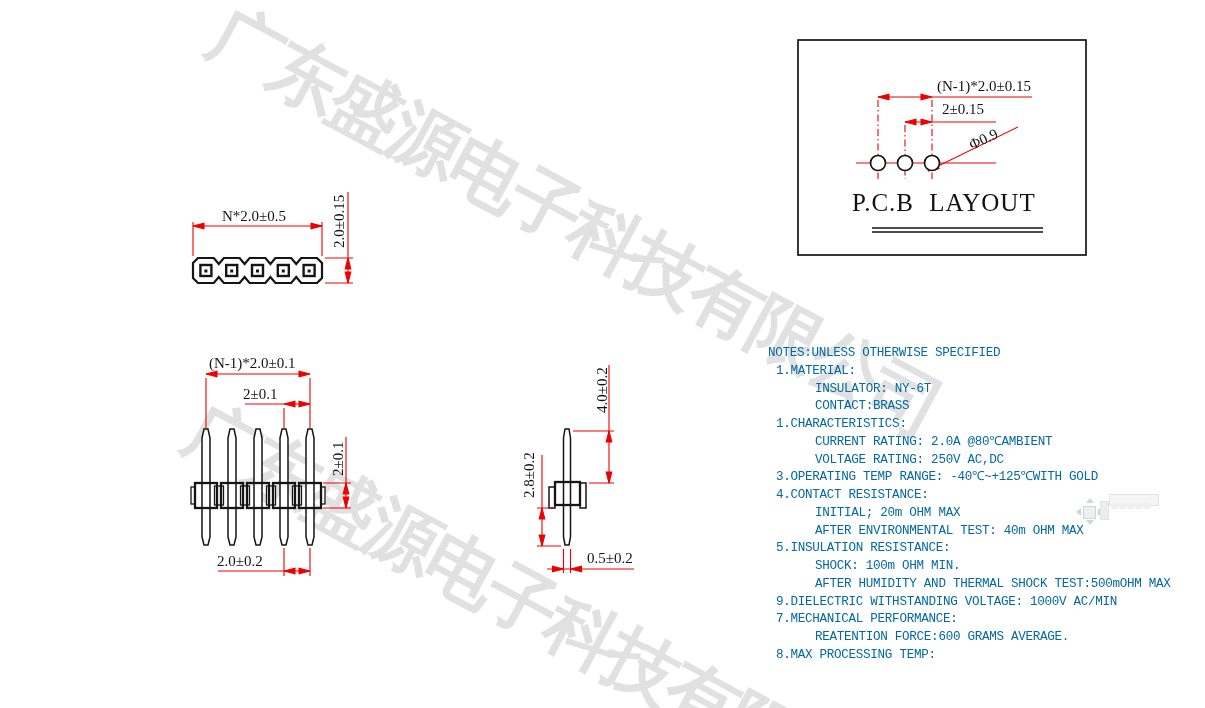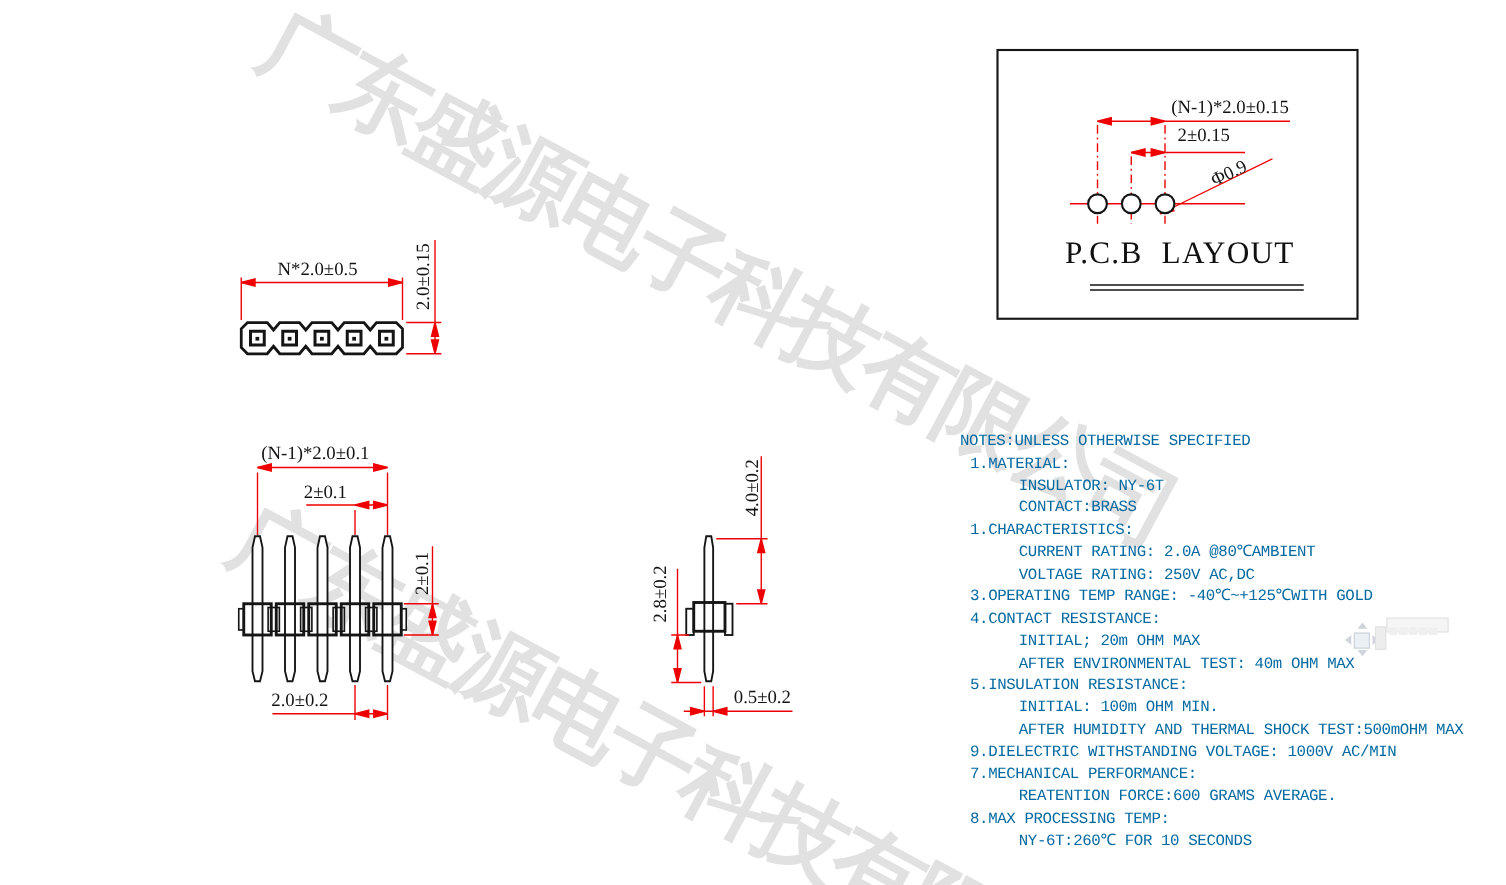--- a/index.html
+++ b/index.html
@@ -184,27 +184,26 @@
       <div class="note-line ind2">INSULATOR: NY-6T</div>
       <div class="note-line ind2">CONTACT:BRASS</div>
       <div class="note-line ind1">1.CHARACTERISTICS:</div>
       <div class="note-line ind2">CURRENT RATING: 2.0A @80℃AMBIENT</div>
       <div class="note-line ind2">VOLTAGE RATING: 250V AC,DC</div>
       <div class="note-line ind1">3.OPERATING TEMP RANGE: -40℃~+125℃WITH GOLD</div>
       <div class="note-line ind1">4.CONTACT RESISTANCE:</div>
       <div class="note-line ind2">INITIAL; 20m OHM MAX</div>
       <div class="note-line ind2">AFTER ENVIRONMENTAL TEST: 40m OHM MAX</div>
       <div class="note-line ind1">5.INSULATION RESISTANCE:</div>
-      <div class="note-line ind2">INITIAL: 100m OHM MIN.</div>
+      <div class="note-line ind2">SHOCK: 100m OHM MIN.</div>
       <div class="note-line ind2">AFTER HUMIDITY AND THERMAL SHOCK TEST:500mOHM MAX</div>
       <div class="note-line ind1">9.DIELECTRIC WITHSTANDING VOLTAGE: 1000V AC/MIN</div>
       <div class="note-line ind1">7.MECHANICAL PERFORMANCE:</div>
       <div class="note-line ind2">REATENTION FORCE:600 GRAMS AVERAGE.</div>
       <div class="note-line ind1">8.MAX PROCESSING TEMP:</div>
-      <div class="note-line ind2">NY-6T:260℃ FOR 10 SECONDS</div>
     </div>
 
   <div class="widget">
     <div class="pad">
       <span class="pad-arrow pad-up"></span>
       <span class="pad-arrow pad-down"></span>
       <span class="pad-arrow pad-left"></span>
       <span class="pad-arrow pad-right"></span>
       <span class="pad-center"></span>
     </div>

